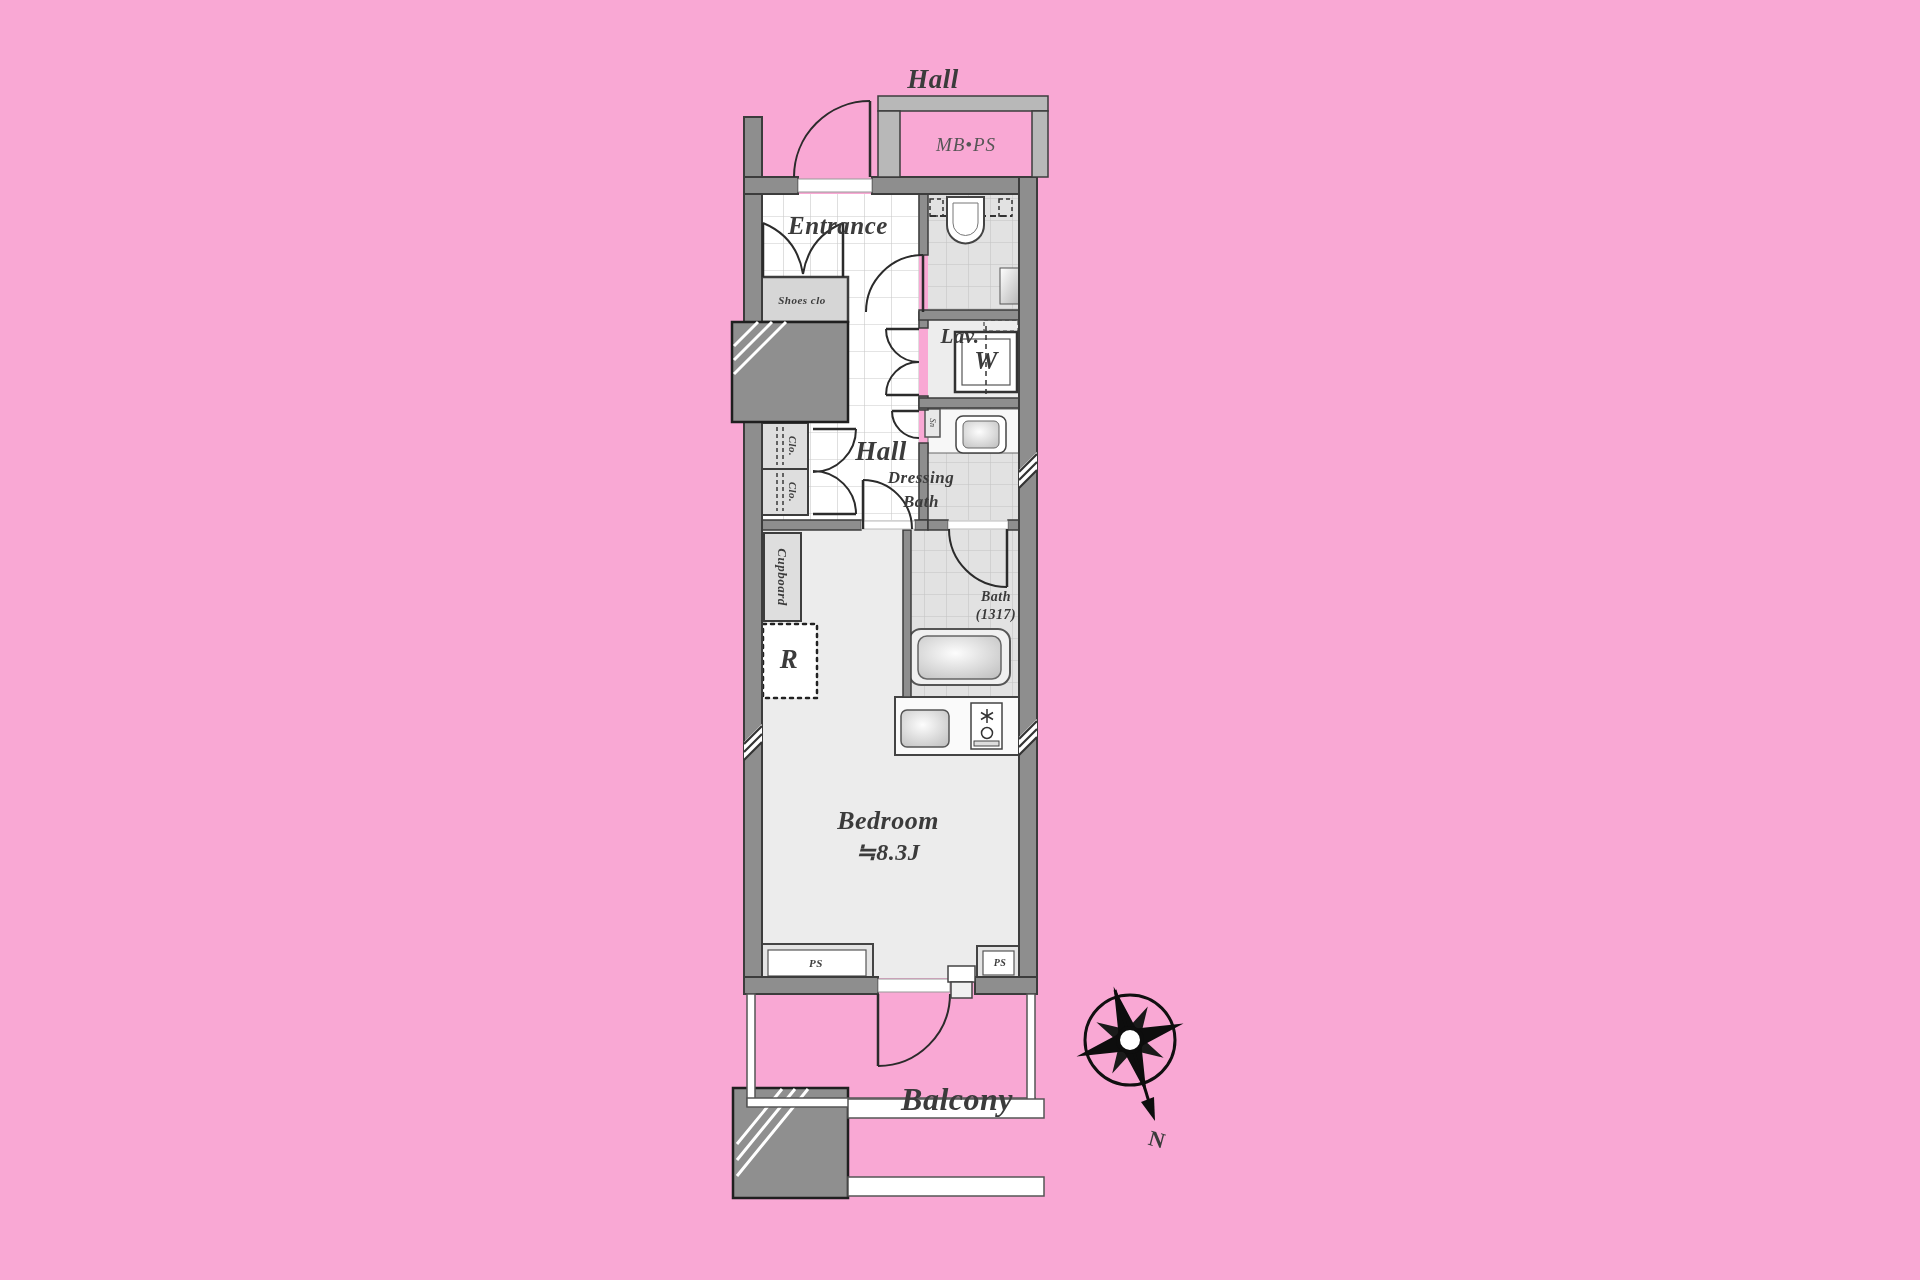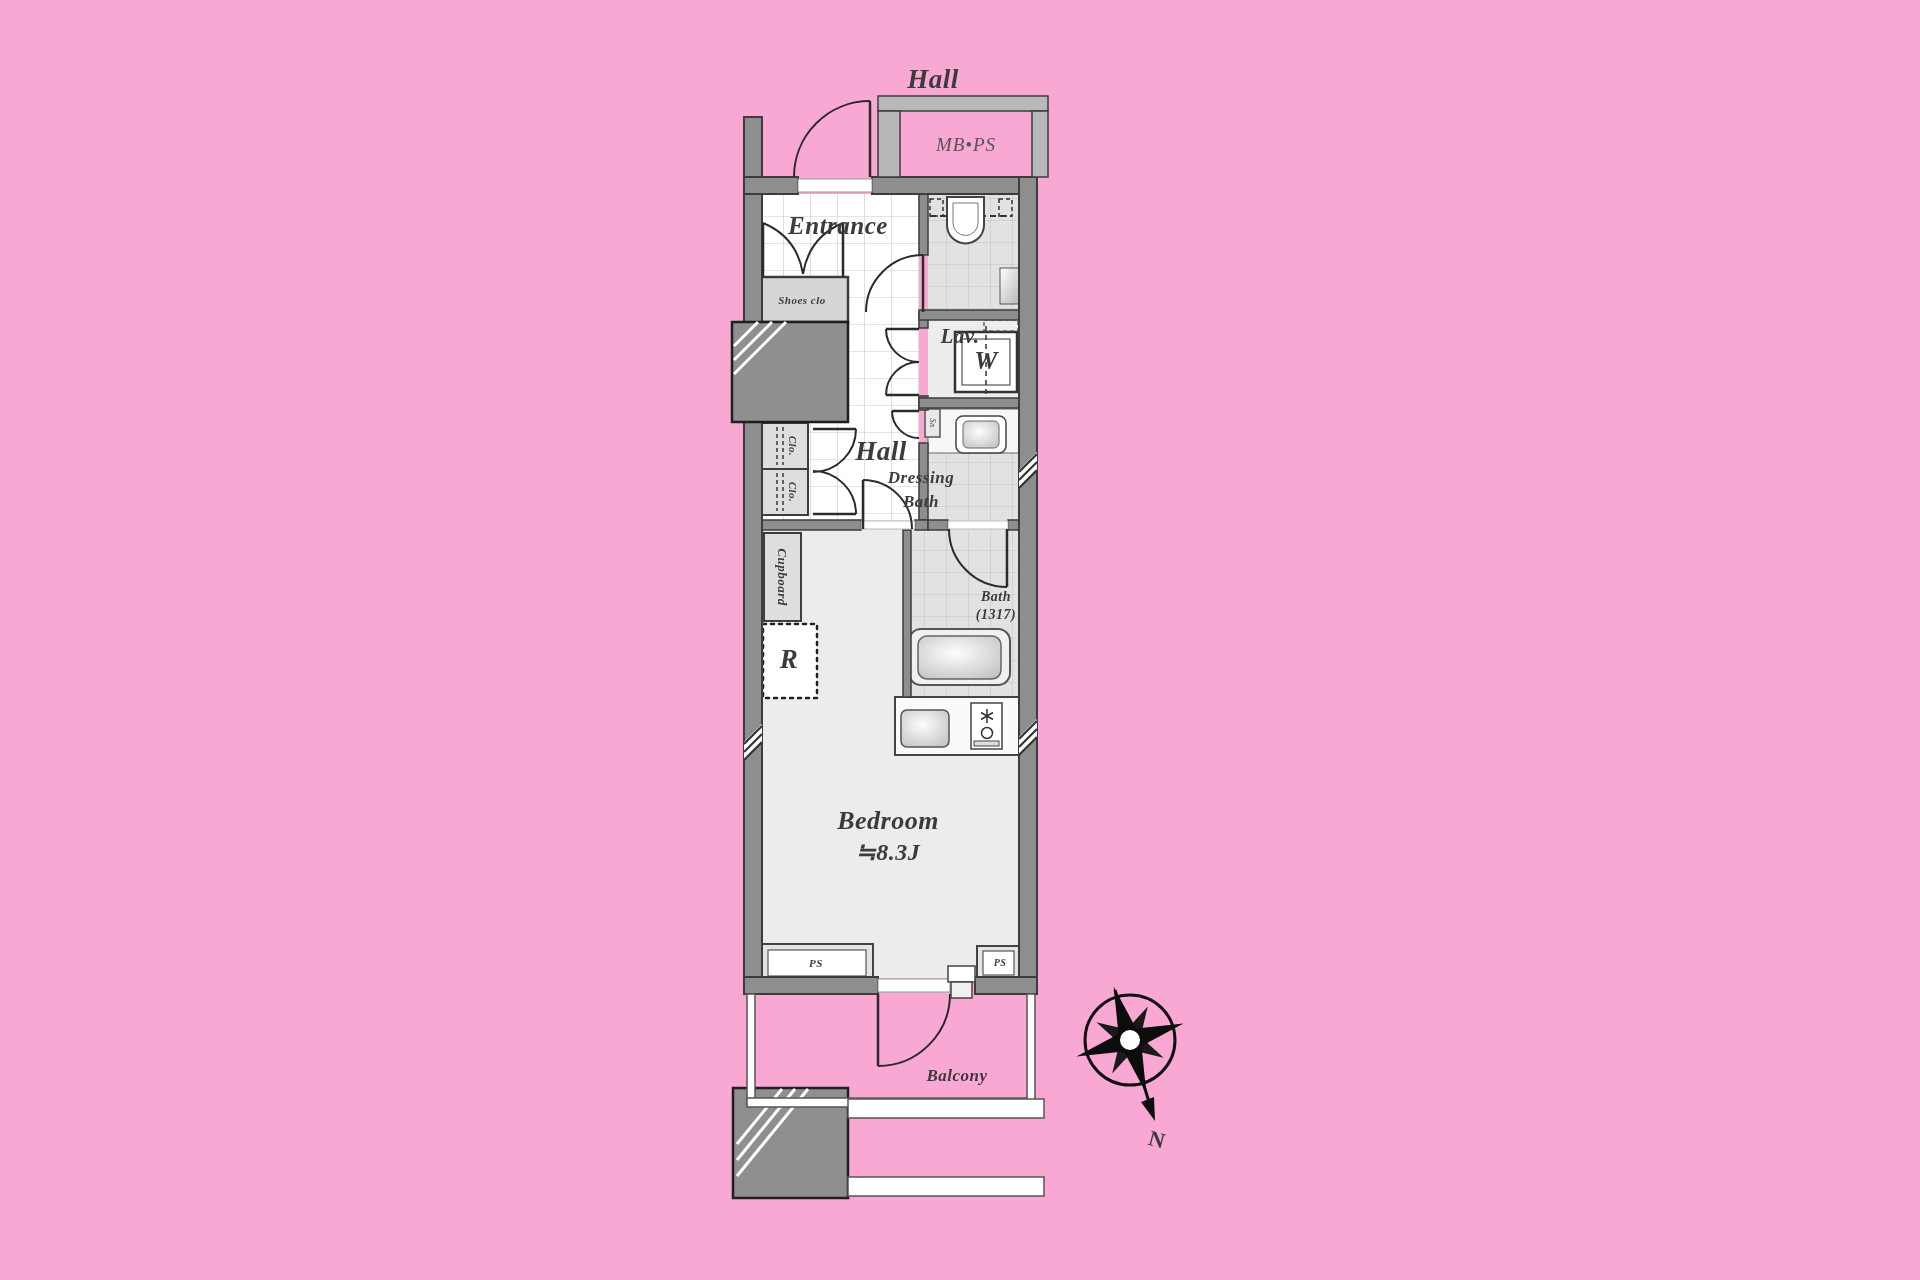--- a/index.html
+++ b/index.html
@@ -244,16 +244,16 @@
 <div class="lbl rot" style="left:782px;top:577px;font-size:13px;font-weight:600;">Cupboard</div>
 <div class="lbl" style="left:789px;top:660px;font-size:27px;">R</div>
 <div class="lbl block" style="left:996px;top:606px;font-size:14px;font-weight:600;line-height:1.3;">
   <div>Bath</div>
   <div>(1317)</div>
 </div>
 <div class="lbl" style="left:888px;top:821px;font-size:26px;">Bedroom</div>
 <div class="lbl" style="left:888px;top:852px;font-size:24px;">≒8.3J</div>
 <div class="lbl" style="left:816px;top:963px;font-size:11px;font-weight:600;">PS</div>
 <div class="lbl" style="left:1000px;top:962px;font-size:10px;font-weight:600;">PS</div>
-<div class="lbl" style="left:957px;top:1076px;font-size:17px;">Balcony</div>
+<div class="lbl" style="left:957px;top:1100px;font-size:32px;">Balcony</div>
 <div class="lbl" style="left:1157px;top:1140px;font-size:22px;font-style:normal;transform:translate(-50%,-50%) rotate(15deg);">N</div>
 
 </div>
 
 </body></html>

